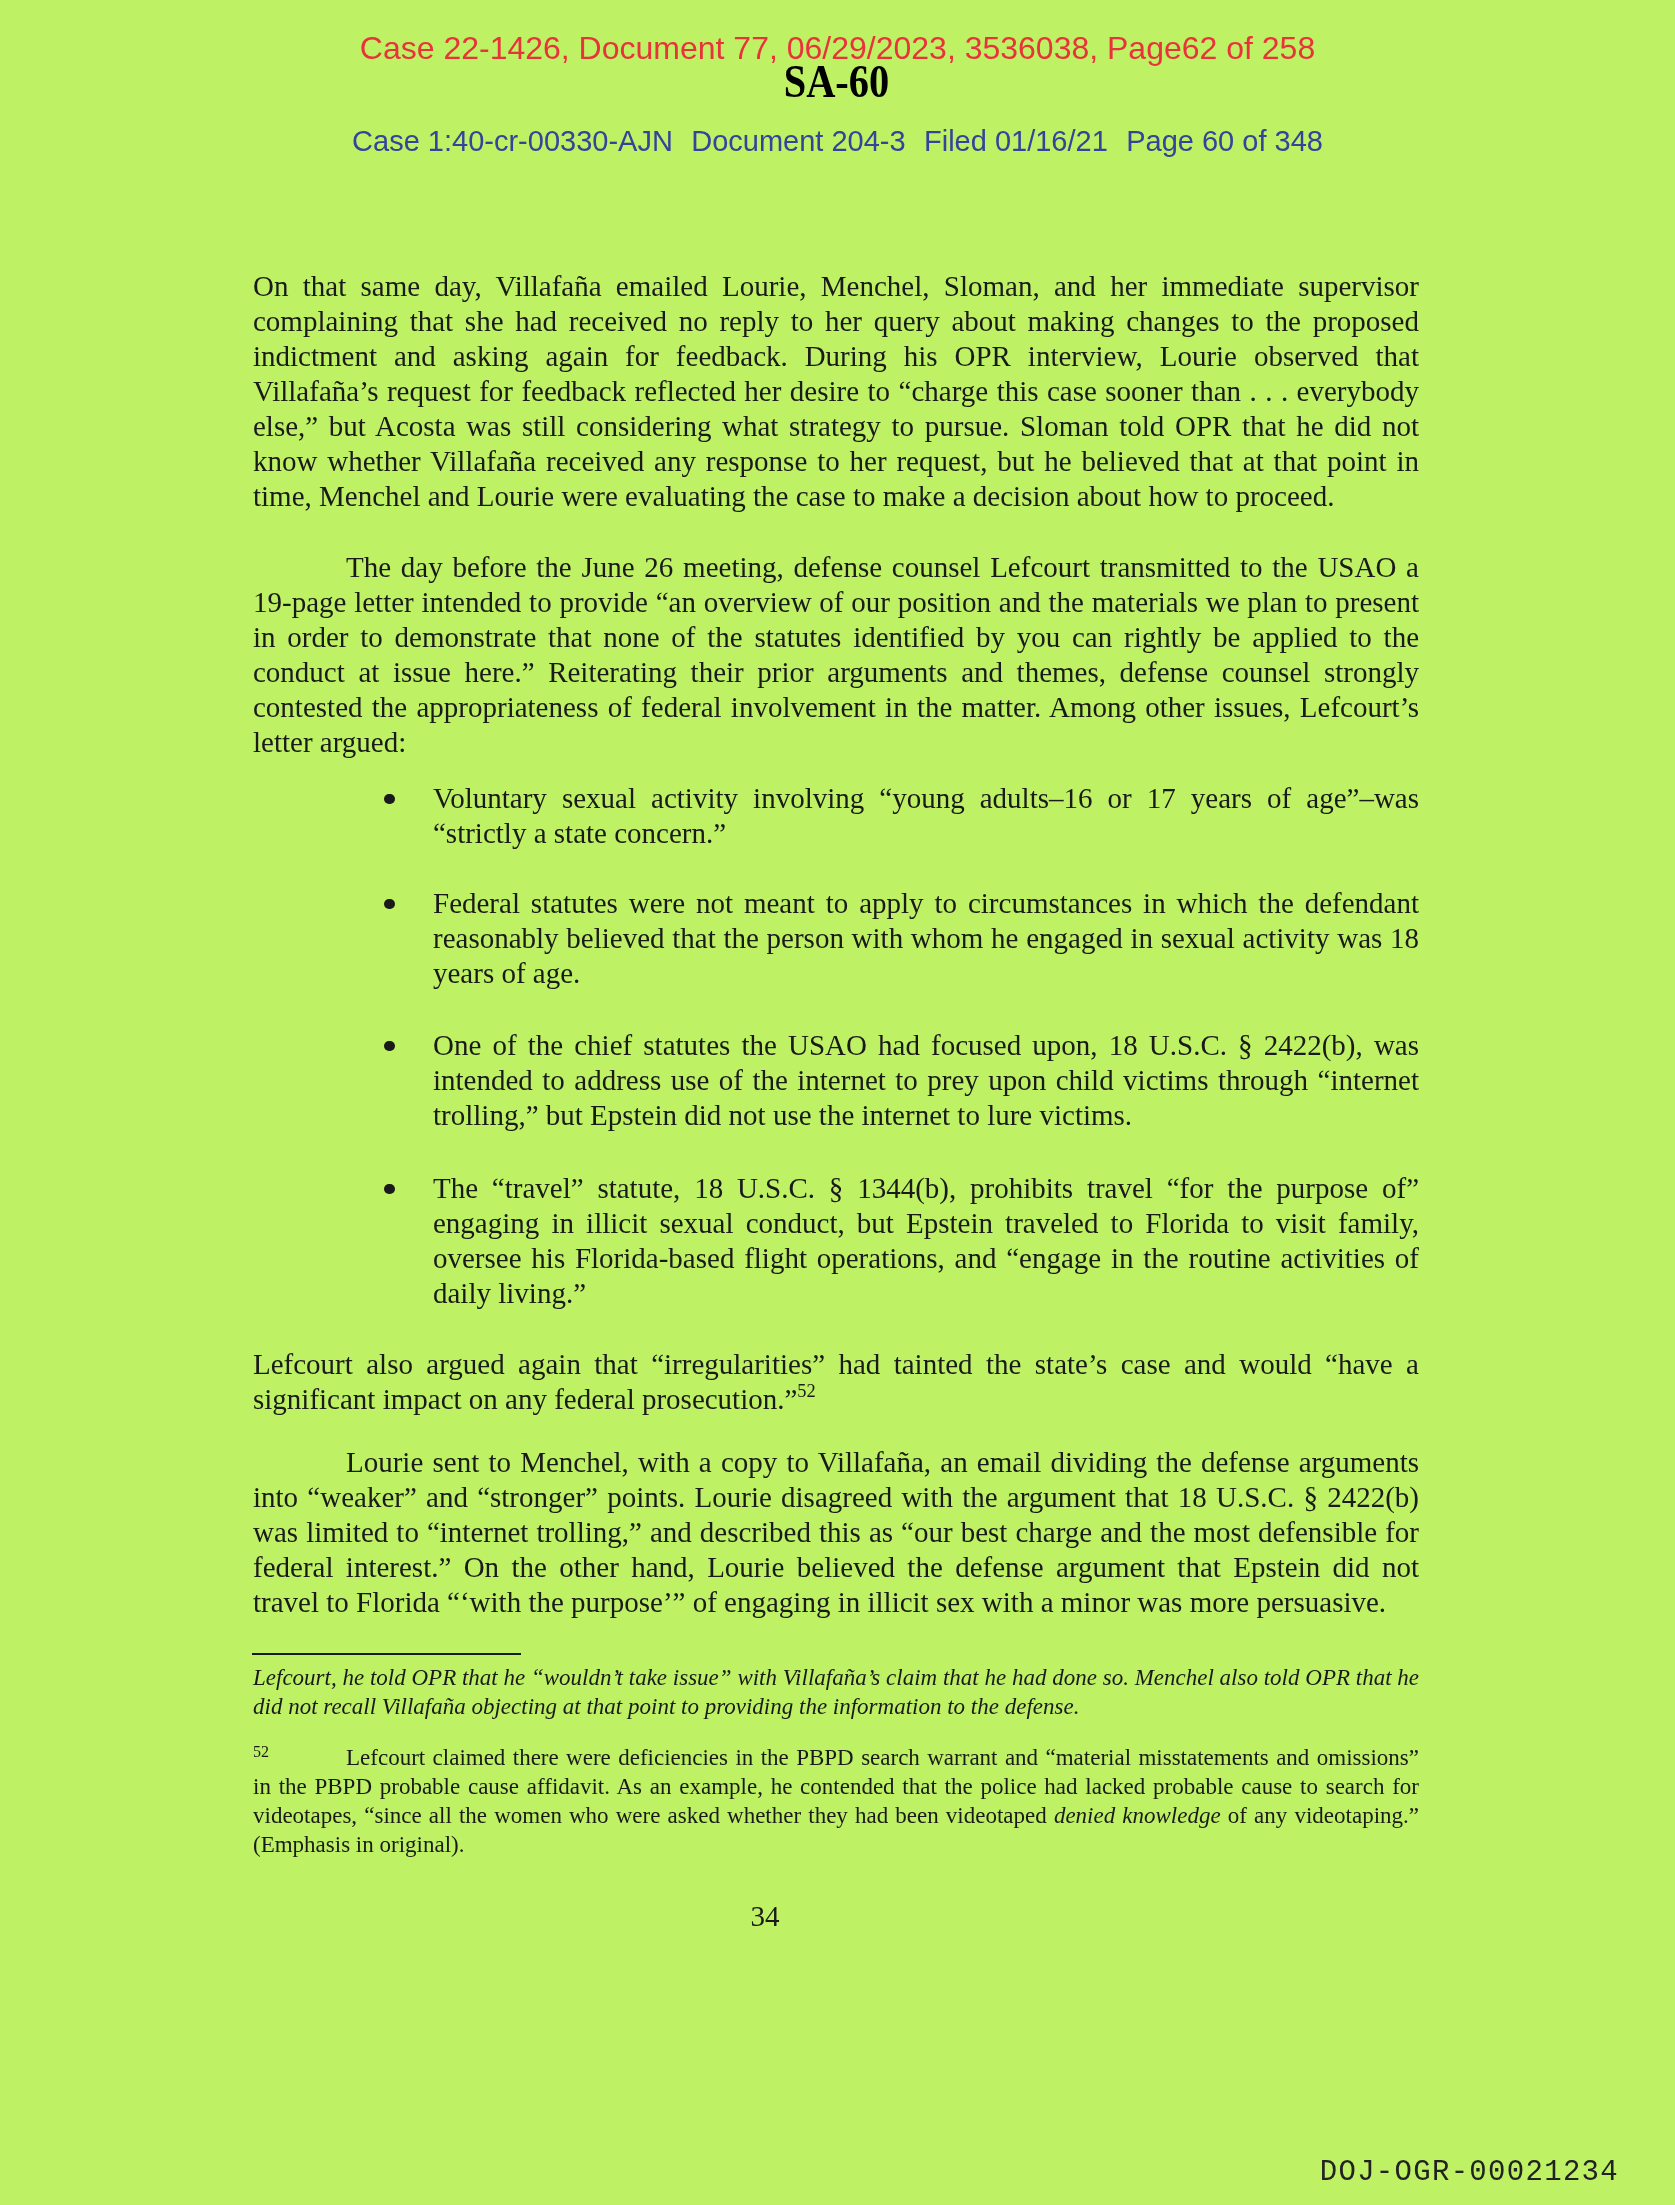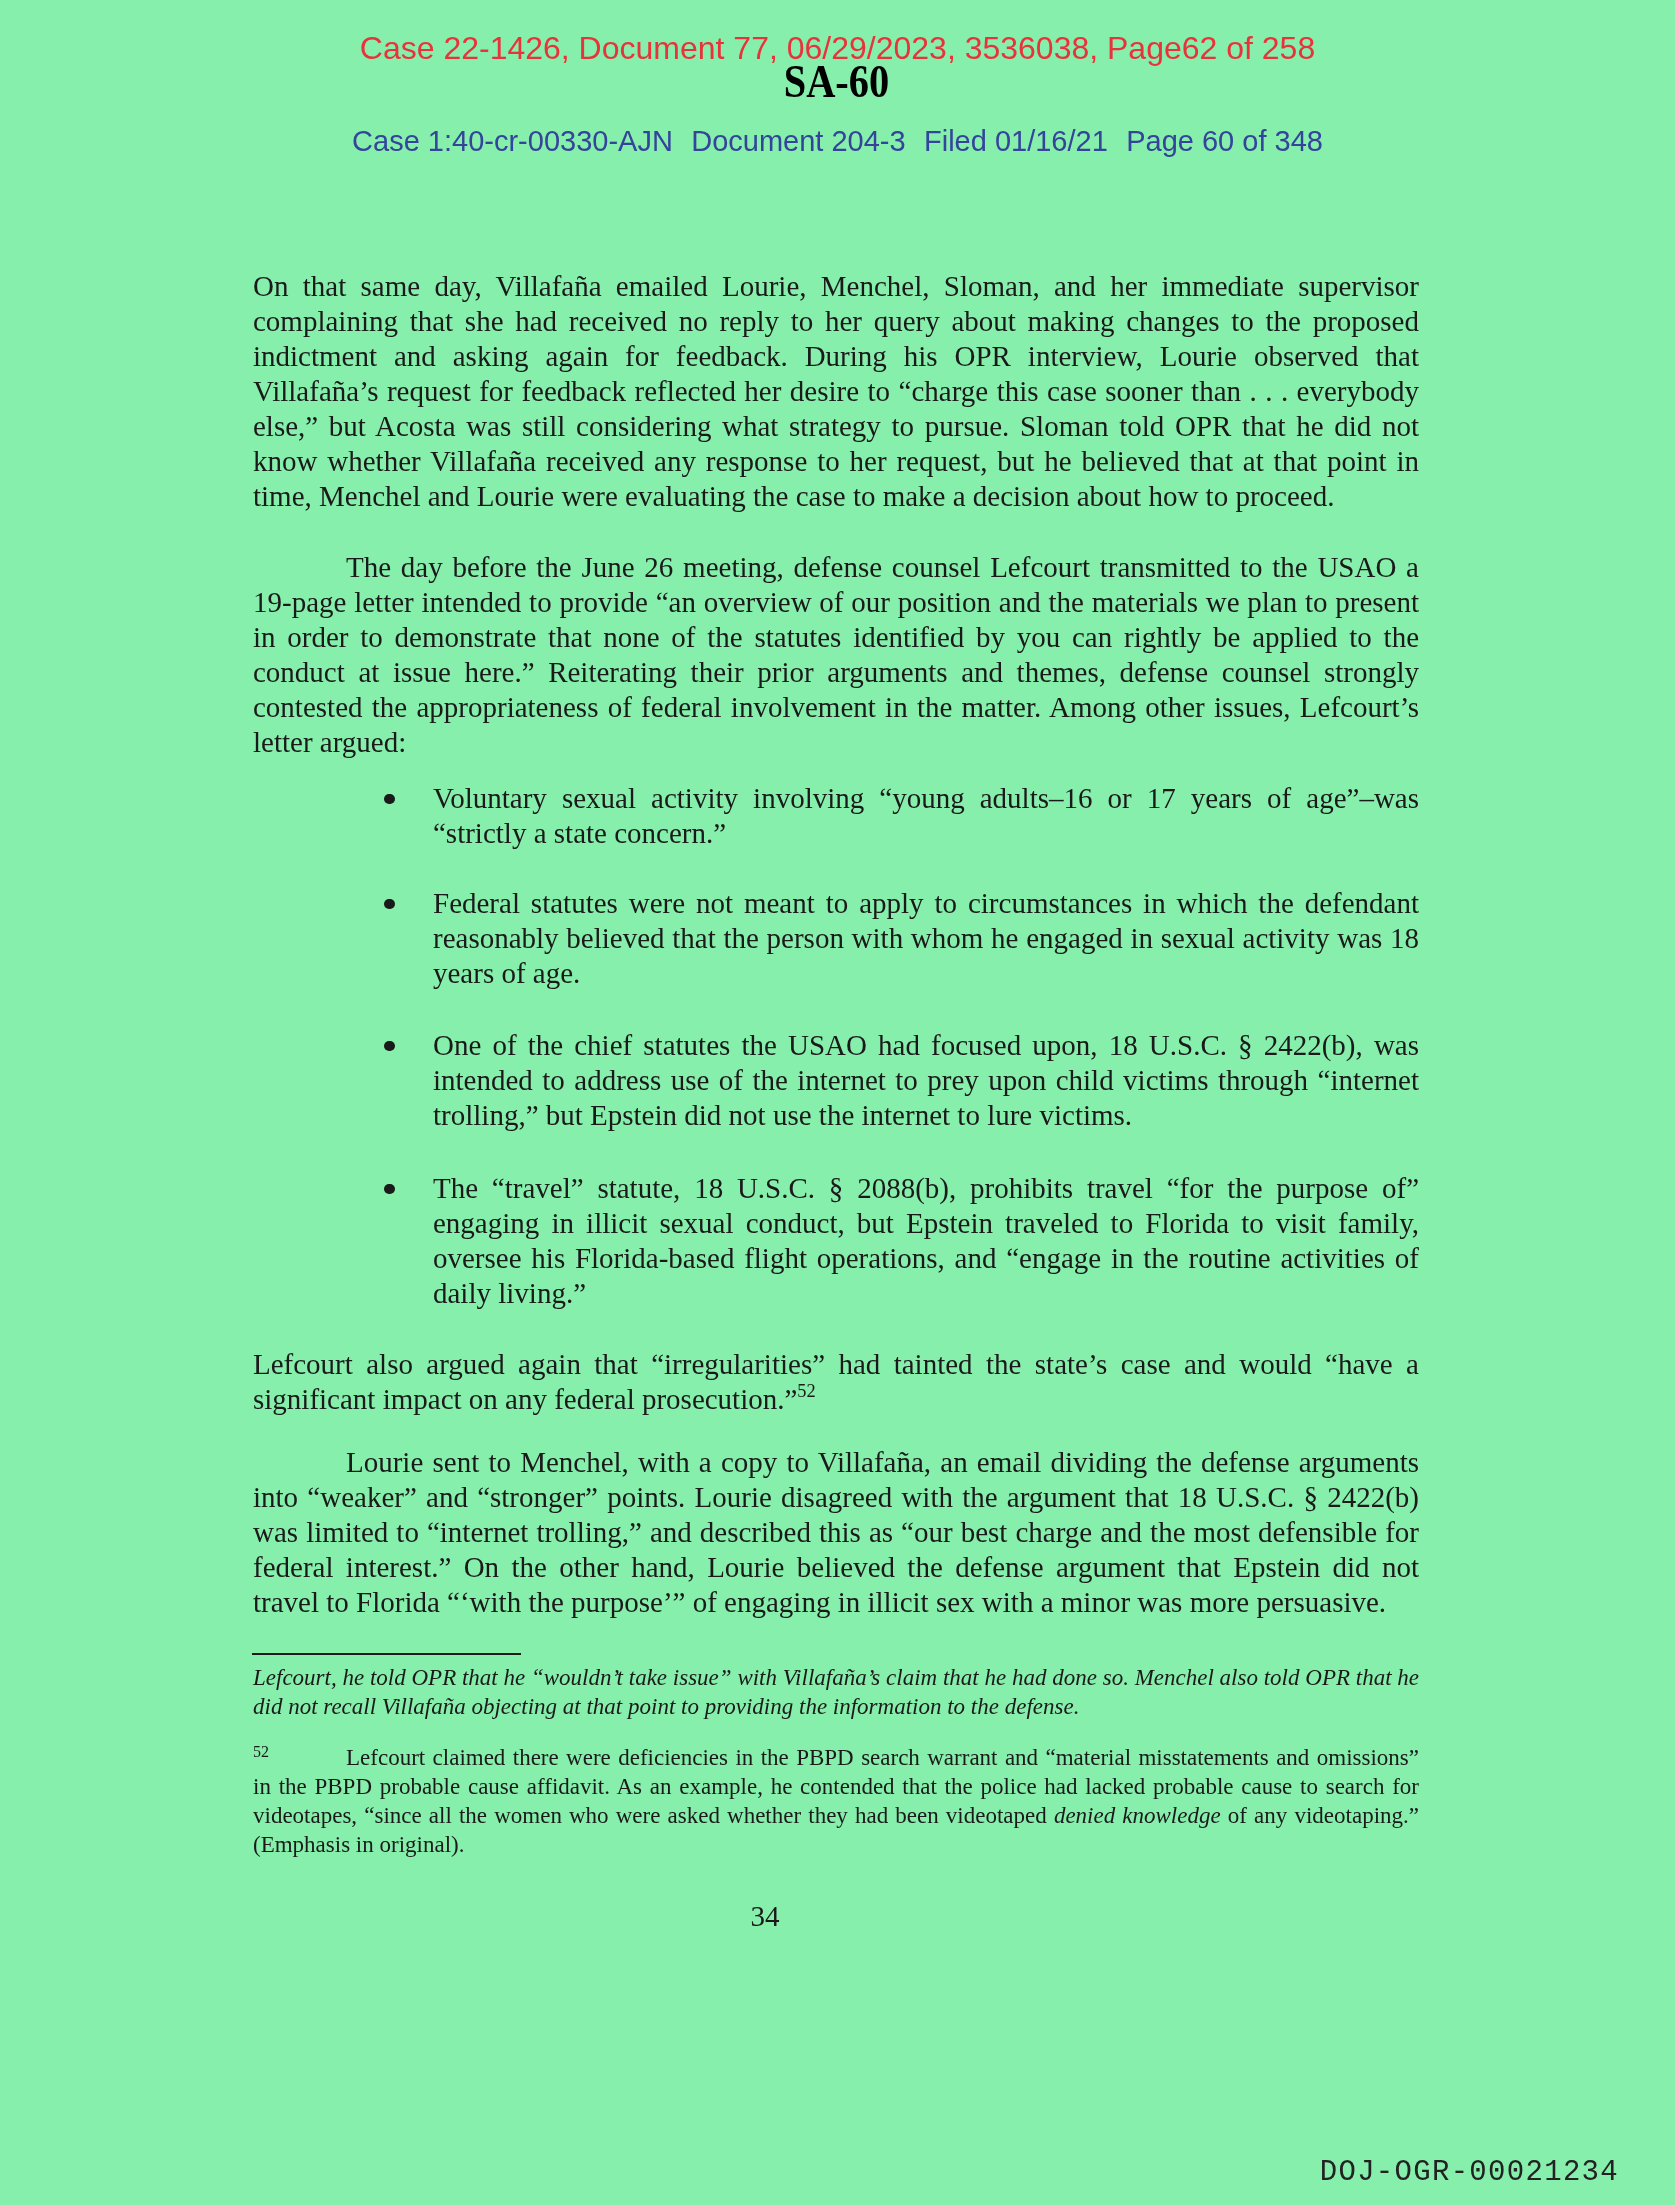--- a/index.html
+++ b/index.html
@@ -1,17 +1,17 @@
 <!DOCTYPE html>
 <html style="font-size:10.5px"><head>
 <meta charset="utf-8">
 <style>
   html, body { margin: 0; padding: 0; background: #ffffff; }
   body { width: 1675px; height: 2205px; position: relative; overflow: hidden; }
-  .page { position: absolute; left: 0; top: 0; width: 1675px; height: 2205px; background: #86efac; }
+  .page { position: absolute; left: 0; top: 0; width: 1675px; height: 2205px; background: #bef264; }
 
   .hdr-red {
     position: absolute; left: 0; width: 1675px; top: 30px; text-align: center;
     font-family: "Liberation Sans", sans-serif; font-size: 32px; line-height: 37px;
     color: #e8333a; white-space: pre;
   }
   .hdr-sa {
     position: absolute; left: 0; width: 1675px; top: 55px; text-align: center;
     font-family: "Liberation Serif", serif; font-weight: bold; font-size: 47px; line-height: 53px;
     color: #000; transform: scaleX(0.86); transform-origin: 830px 0;
@@ -81,21 +81,21 @@
     <div class="btxt">Federal statutes were not meant to apply to circumstances in which the defendant reasonably believed that the person with whom he engaged in sexual activity was 18 years of age.</div>
   </div>
 
   <div class="bullet body-text" style="top:1028px;">
     <span class="dot"></span>
     <div class="btxt">One of the chief statutes the USAO had focused upon, 18 U.S.C. § 2422(b), was intended to address use of the internet to prey upon child victims through “internet trolling,” but Epstein did not use the internet to lure victims.</div>
   </div>
 
   <div class="bullet body-text" style="top:1171px;">
     <span class="dot"></span>
-    <div class="btxt">The “travel” statute, 18 U.S.C. § 2088(b), prohibits travel “for the purpose of” engaging in illicit sexual conduct, but Epstein traveled to Florida to visit family, oversee his Florida-based flight operations, and “engage in the routine activities of daily living.”</div>
+    <div class="btxt">The “travel” statute, 18 U.S.C. § 1344(b), prohibits travel “for the purpose of” engaging in illicit sexual conduct, but Epstein traveled to Florida to visit family, oversee his Florida-based flight operations, and “engage in the routine activities of daily living.”</div>
   </div>
 
   <p class="blk body-text" style="top:1347px;"><span>Lefcourt also argued again that “irregularities” had tainted the state’s case and would “have a significant impact on any federal prosecution.”</span><sup class="fnref">52</sup></p>
 
   <p class="blk body-text indent" style="top:1445px;">Lourie sent to Menchel, with a copy to Villafaña, an email dividing the defense arguments into “weaker” and “stronger” points.  Lourie disagreed with the argument that 18 U.S.C. § 2422(b) was limited to “internet trolling,” and described this as “our best charge and the most defensible for federal interest.”  On the other hand, Lourie believed the defense argument that Epstein did not travel to Florida “‘with the purpose’” of engaging in illicit sex with a minor was more persuasive.</p>
 
   <div class="fn-sep"></div>
 
   <p class="fn" style="top:1663px;font-style:italic;">Lefcourt, he told OPR that he “wouldn’t take issue” with Villafaña’s claim that he had done so.   Menchel also told OPR that he did not recall Villafaña objecting at that point to providing the information to the defense.</p>
 

